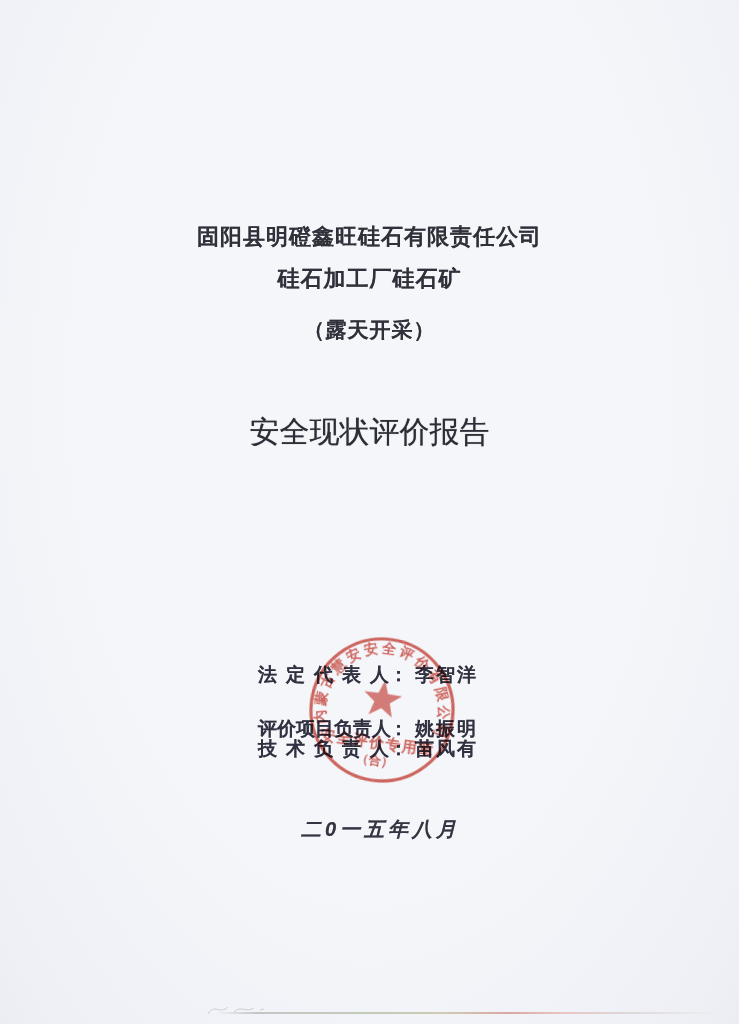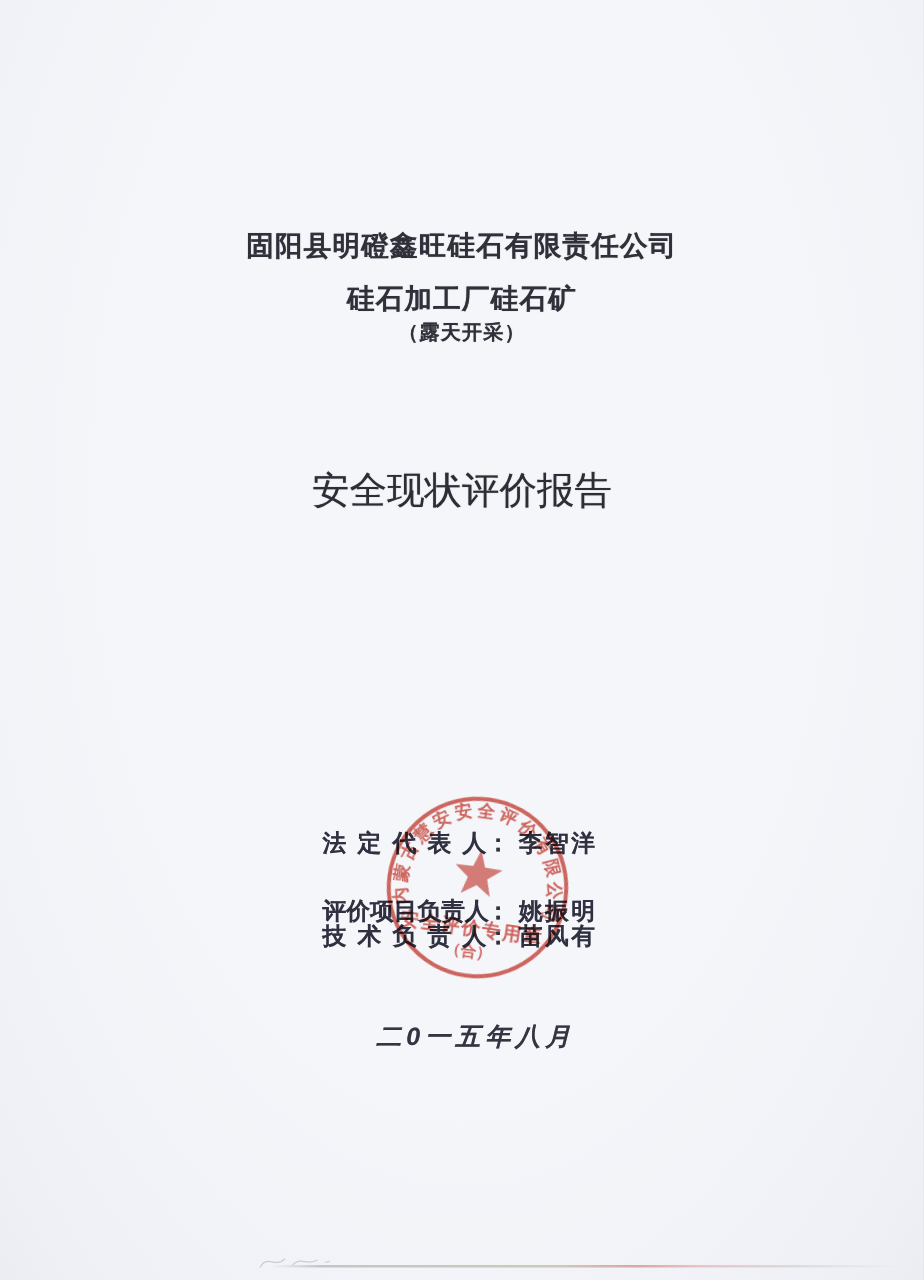--- a/index.html
+++ b/index.html
@@ -17,24 +17,25 @@
   }
   
   .center-line{
     position:absolute;left:0;right:0;
     text-align:center;
     font-weight:700;
     letter-spacing:1px;
     color:#2f3039;
     text-shadow:0 0 0.6px rgba(47,48,57,.55);
     white-space:nowrap;
+    margin-top:40px;
   }
   .company-line{top:182px;font-size:22px;}
   .facility-line{top:224px;font-size:22px;}
-  .mining-line{top:256px;font-size:16px;}
+  .mining-line{top:276px;font-size:21px;}
   
   .main-title{
     top:372px;
     font-size:30px;
     letter-spacing:0px;
     font-weight:400;
     color:#2c2d36;
     text-shadow:0 0 0.8px rgba(44,45,54,.6);
   }
   

